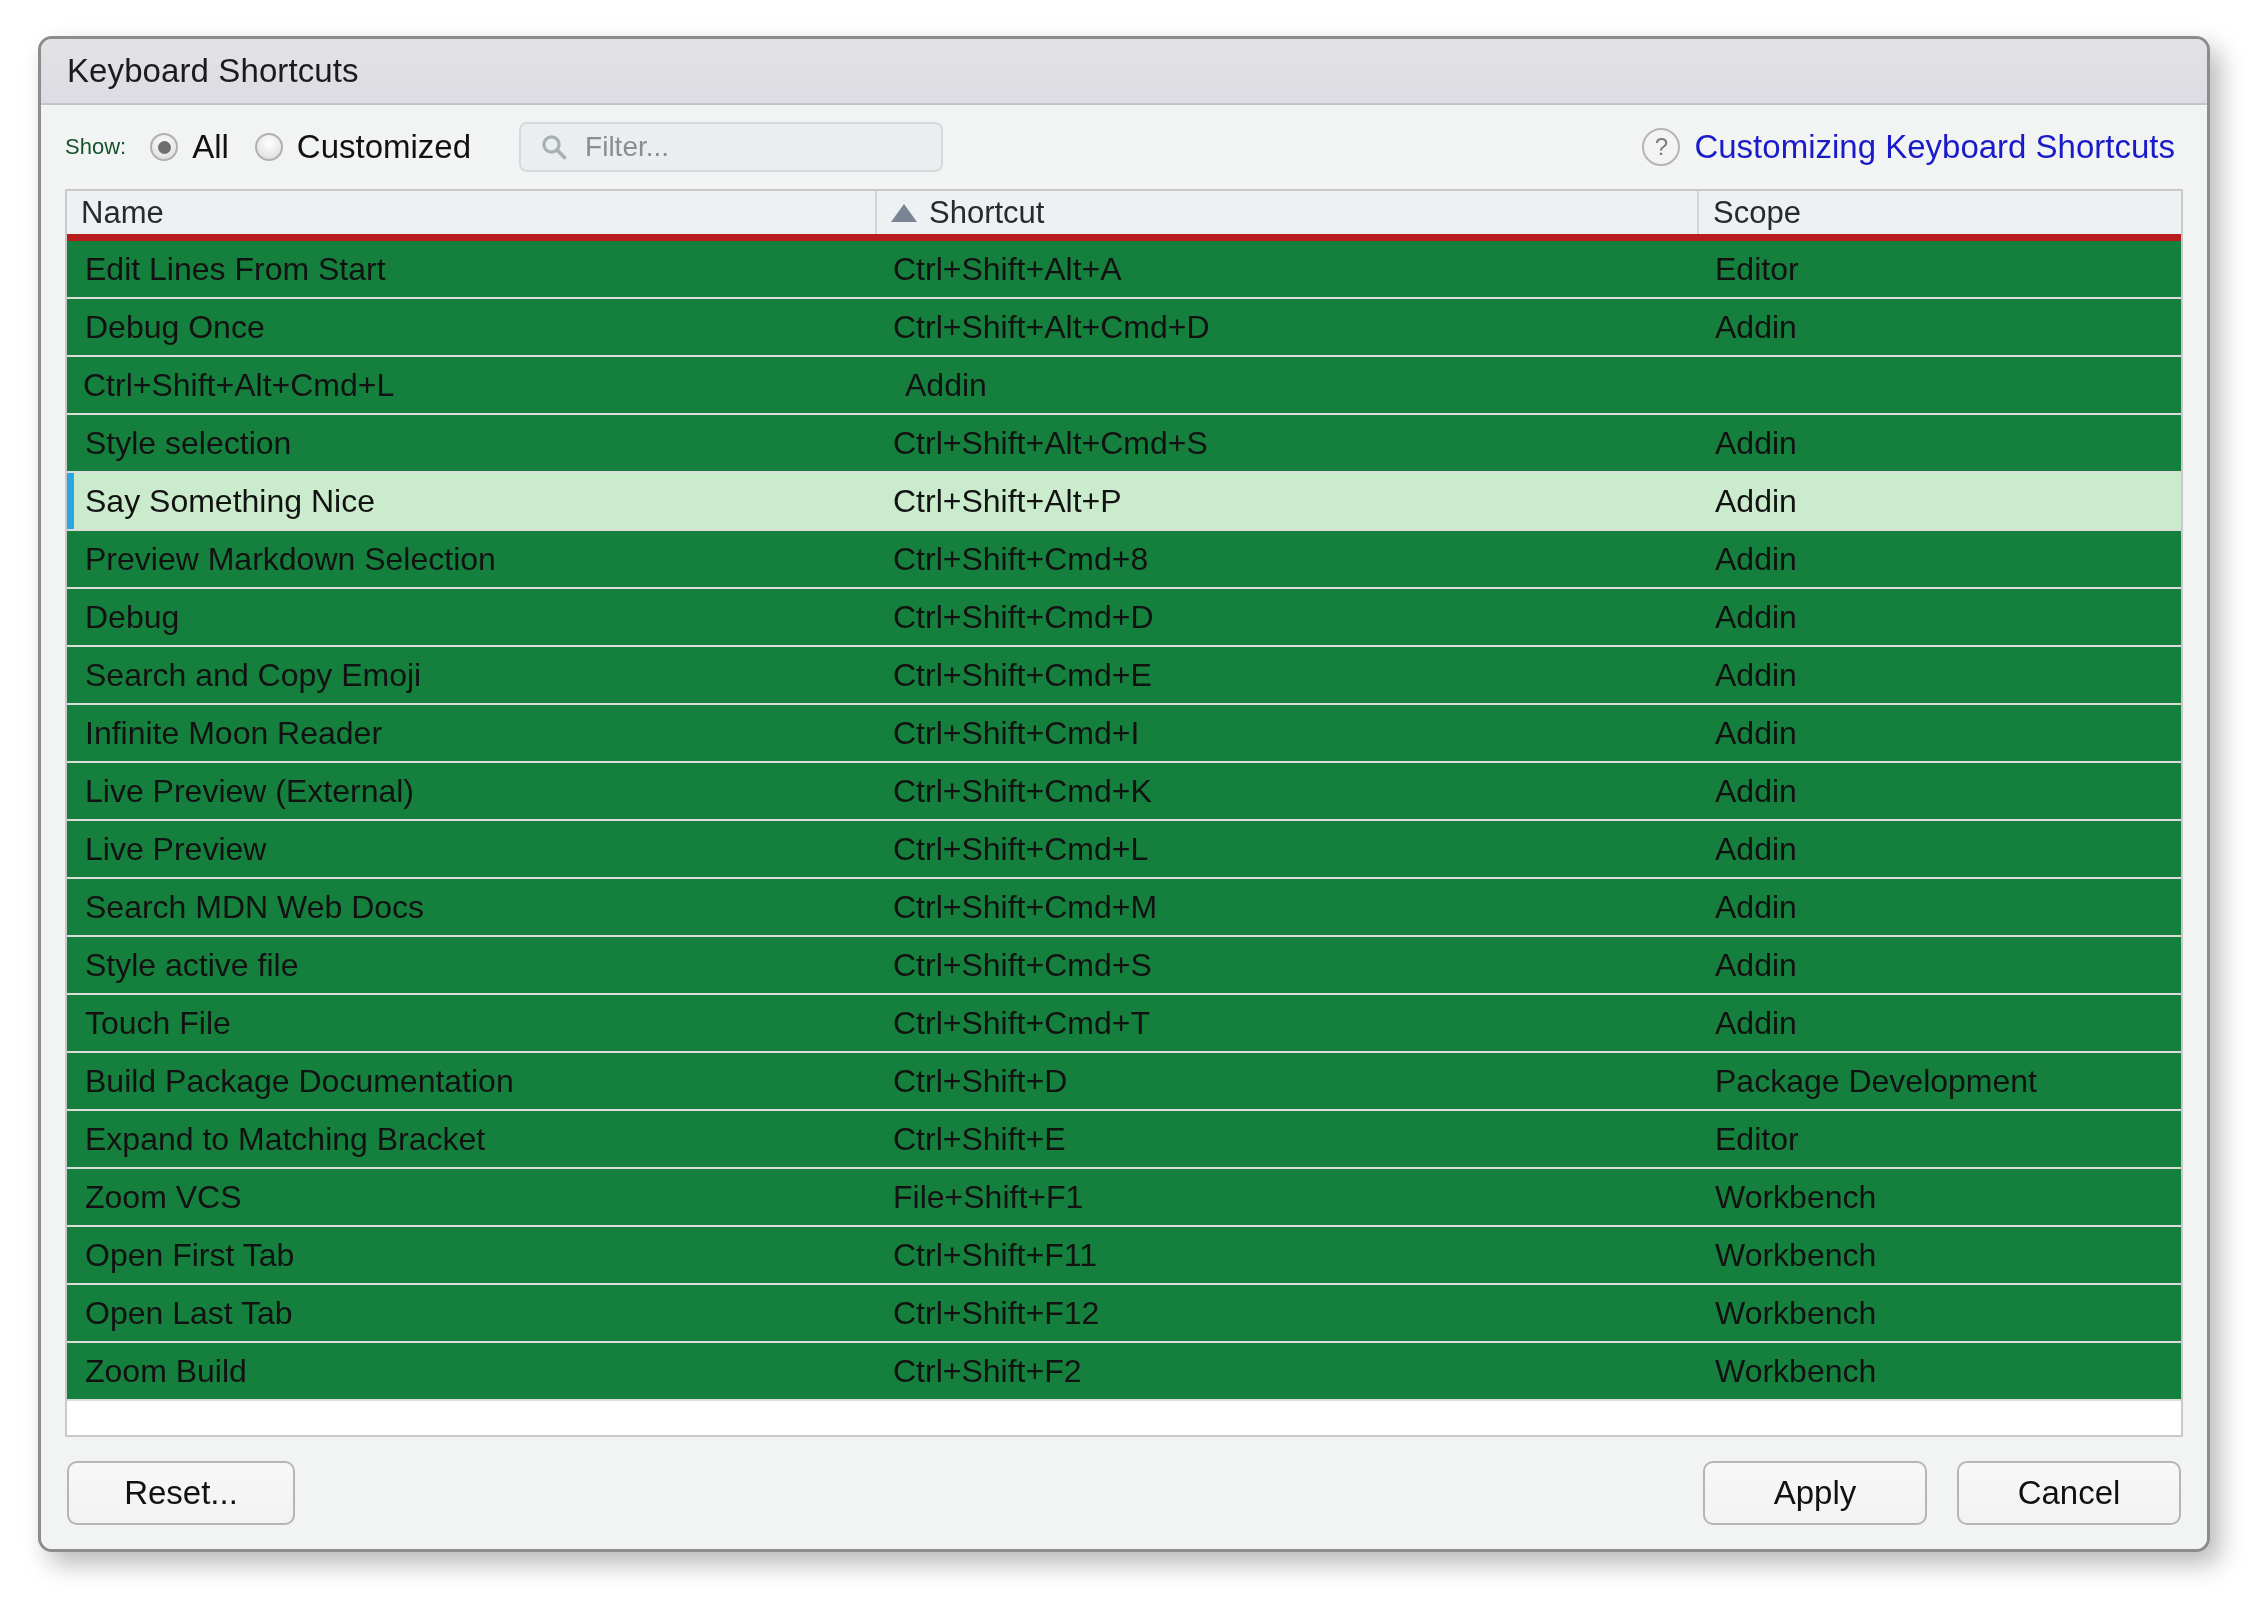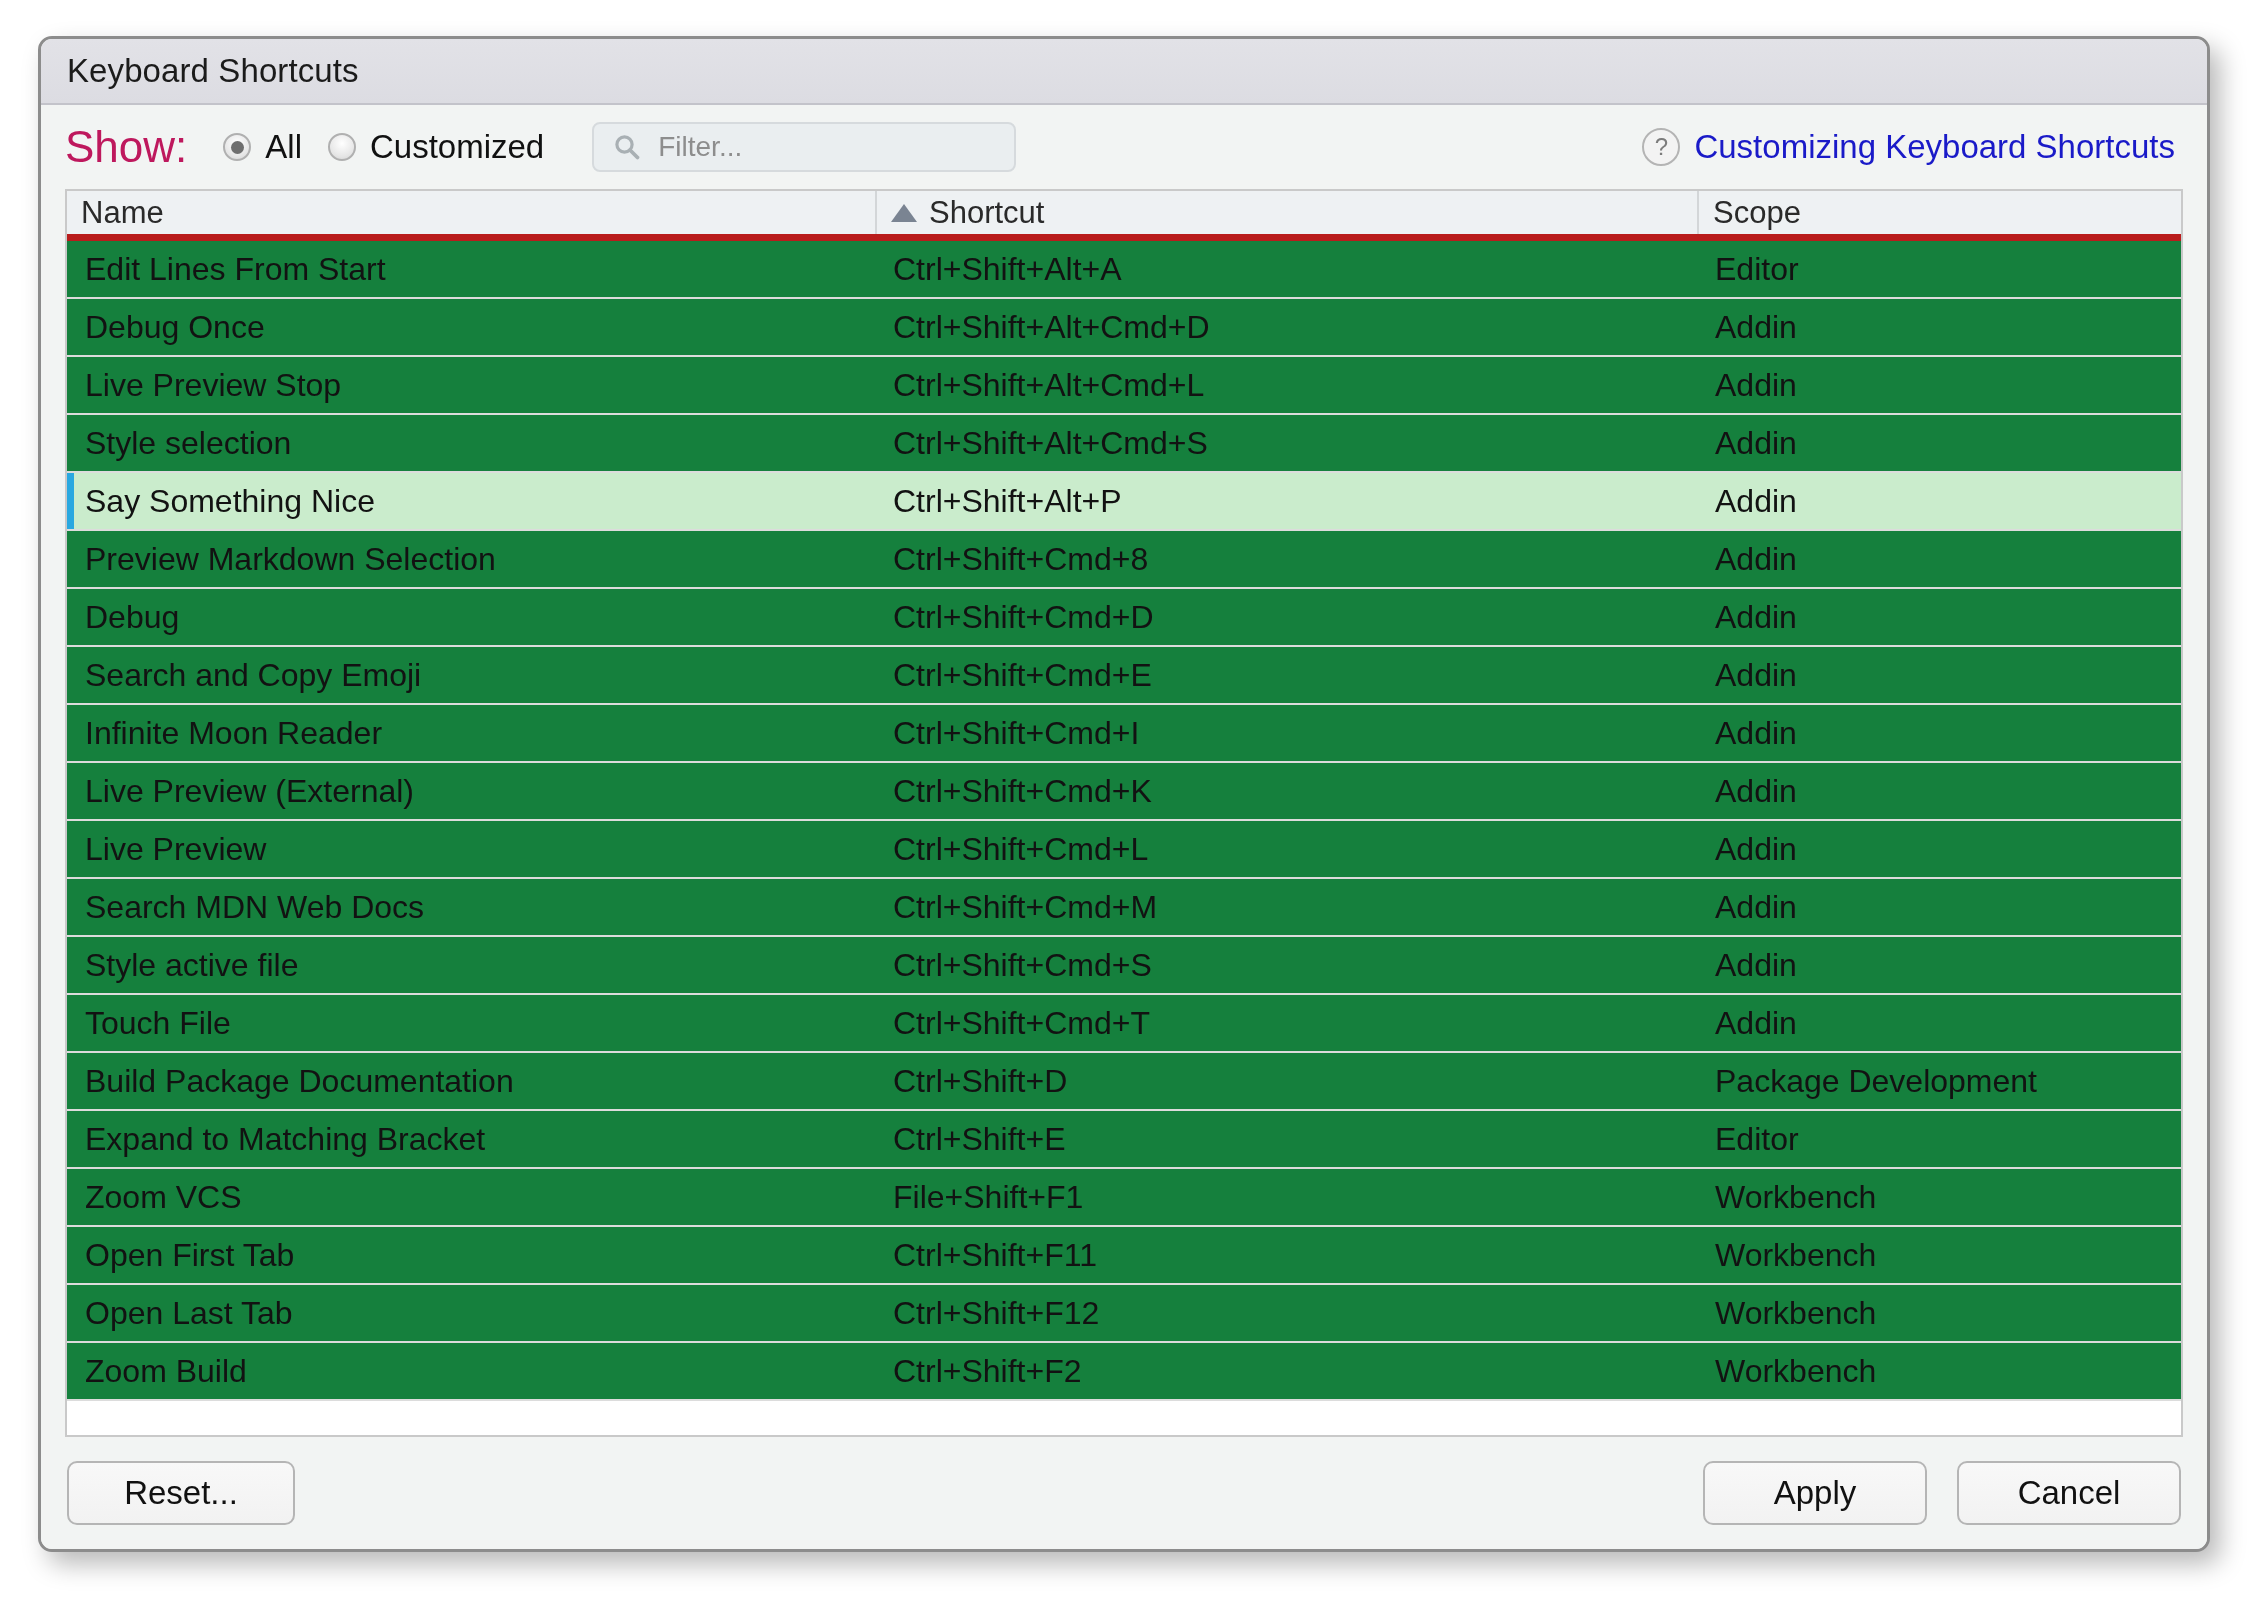--- a/index.html
+++ b/index.html
@@ -53,23 +53,23 @@
 
   
   .toolbar {
     flex: 0 0 84px;
     display: flex;
     align-items: center;
     padding: 0 24px 0 24px;
     background: #f2f4f3;
   }
   .show-label {
-    font-size: 44px;
-    color: #be185d;
-    margin-right: 36px;
+    font-size: 22px;
+    color: #14532d;
+    margin-right: 24px;
   }
   .radio-group { display: flex; align-items: center; }
   .radio-item {
     display: flex;
     align-items: center;
     margin-right: 26px;
     cursor: default;
   }
   .radio-dot {
     width: 28px; height: 28px;
@@ -292,21 +292,20 @@
             <div class="cell col-name">Edit Lines From Start</div>
             <div class="cell col-shortcut">Ctrl+Shift+Alt+A</div>
             <div class="cell col-scope">Editor</div>
           </div>
           <div class="row">
             <div class="cell col-name">Debug Once</div>
             <div class="cell col-shortcut">Ctrl+Shift+Alt+Cmd+D</div>
             <div class="cell col-scope">Addin</div>
           </div>
           <div class="row">
-            <div class="cell col-name">Live Preview Stop</div>
             <div class="cell col-shortcut">Ctrl+Shift+Alt+Cmd+L</div>
             <div class="cell col-scope">Addin</div>
           </div>
           <div class="row">
             <div class="cell col-name">Style selection</div>
             <div class="cell col-shortcut">Ctrl+Shift+Alt+Cmd+S</div>
             <div class="cell col-scope">Addin</div>
           </div>
           <div class="row selected">
             <div class="cell col-name">Say Something Nice</div>

